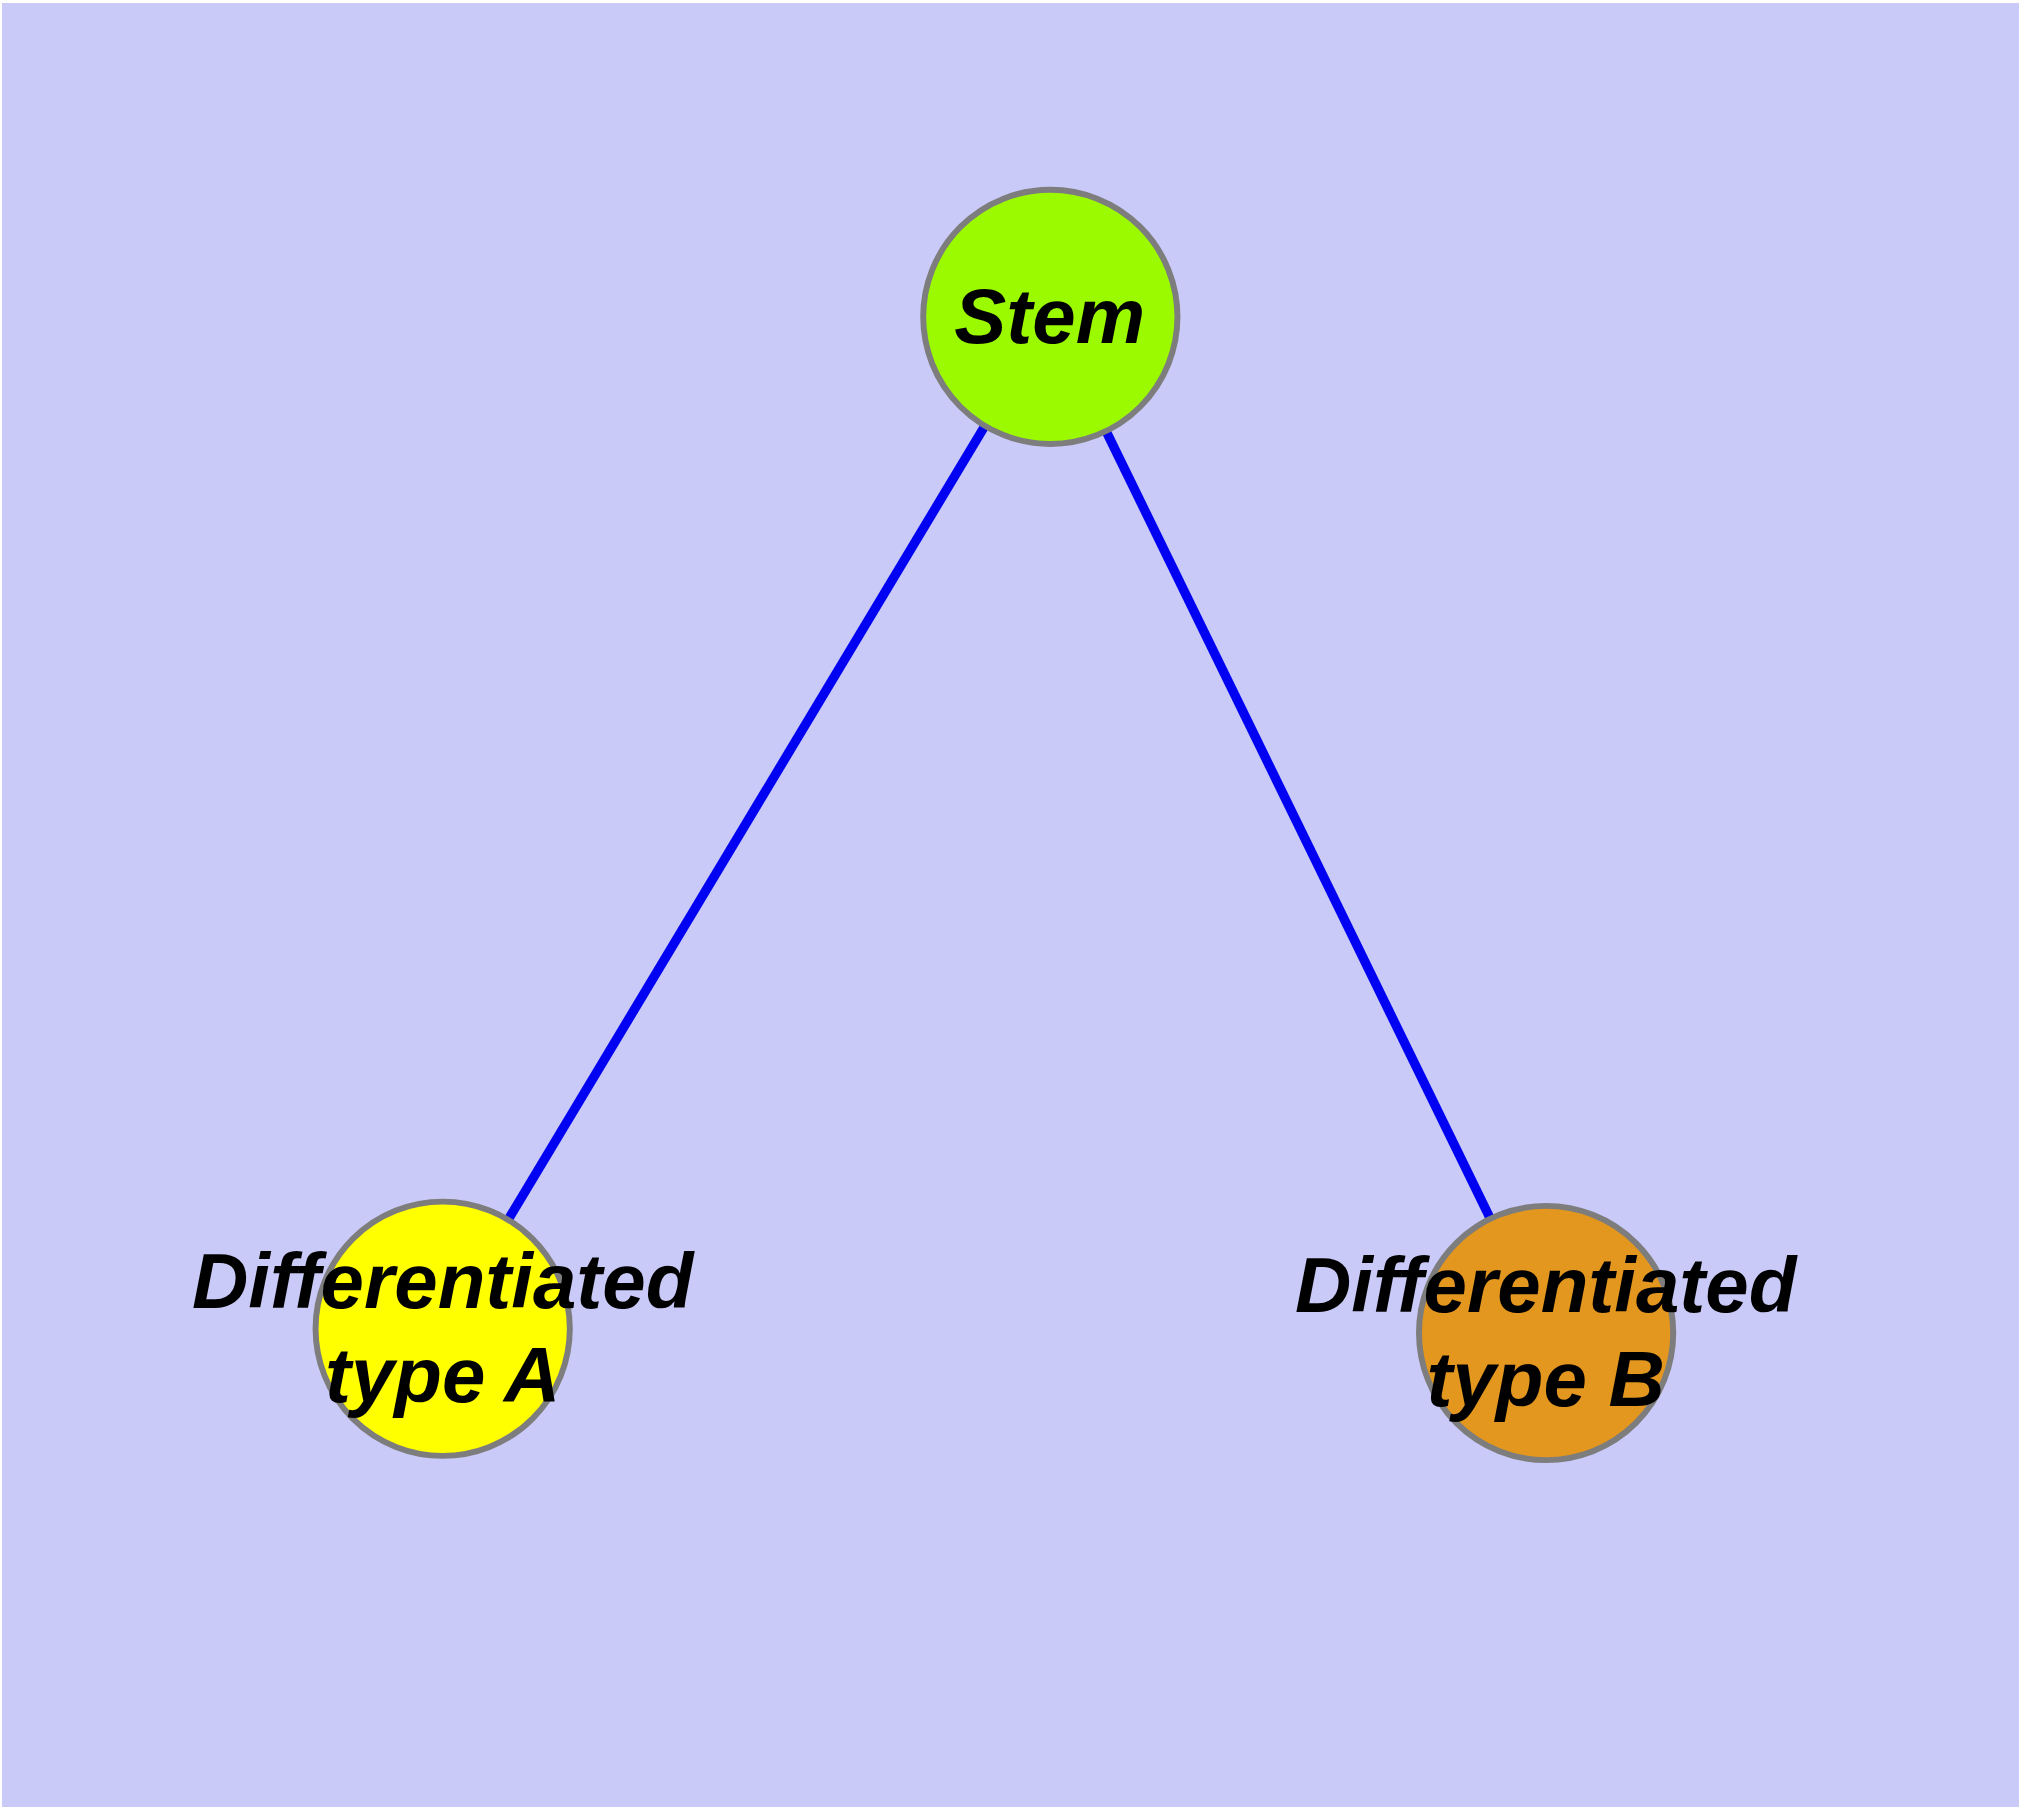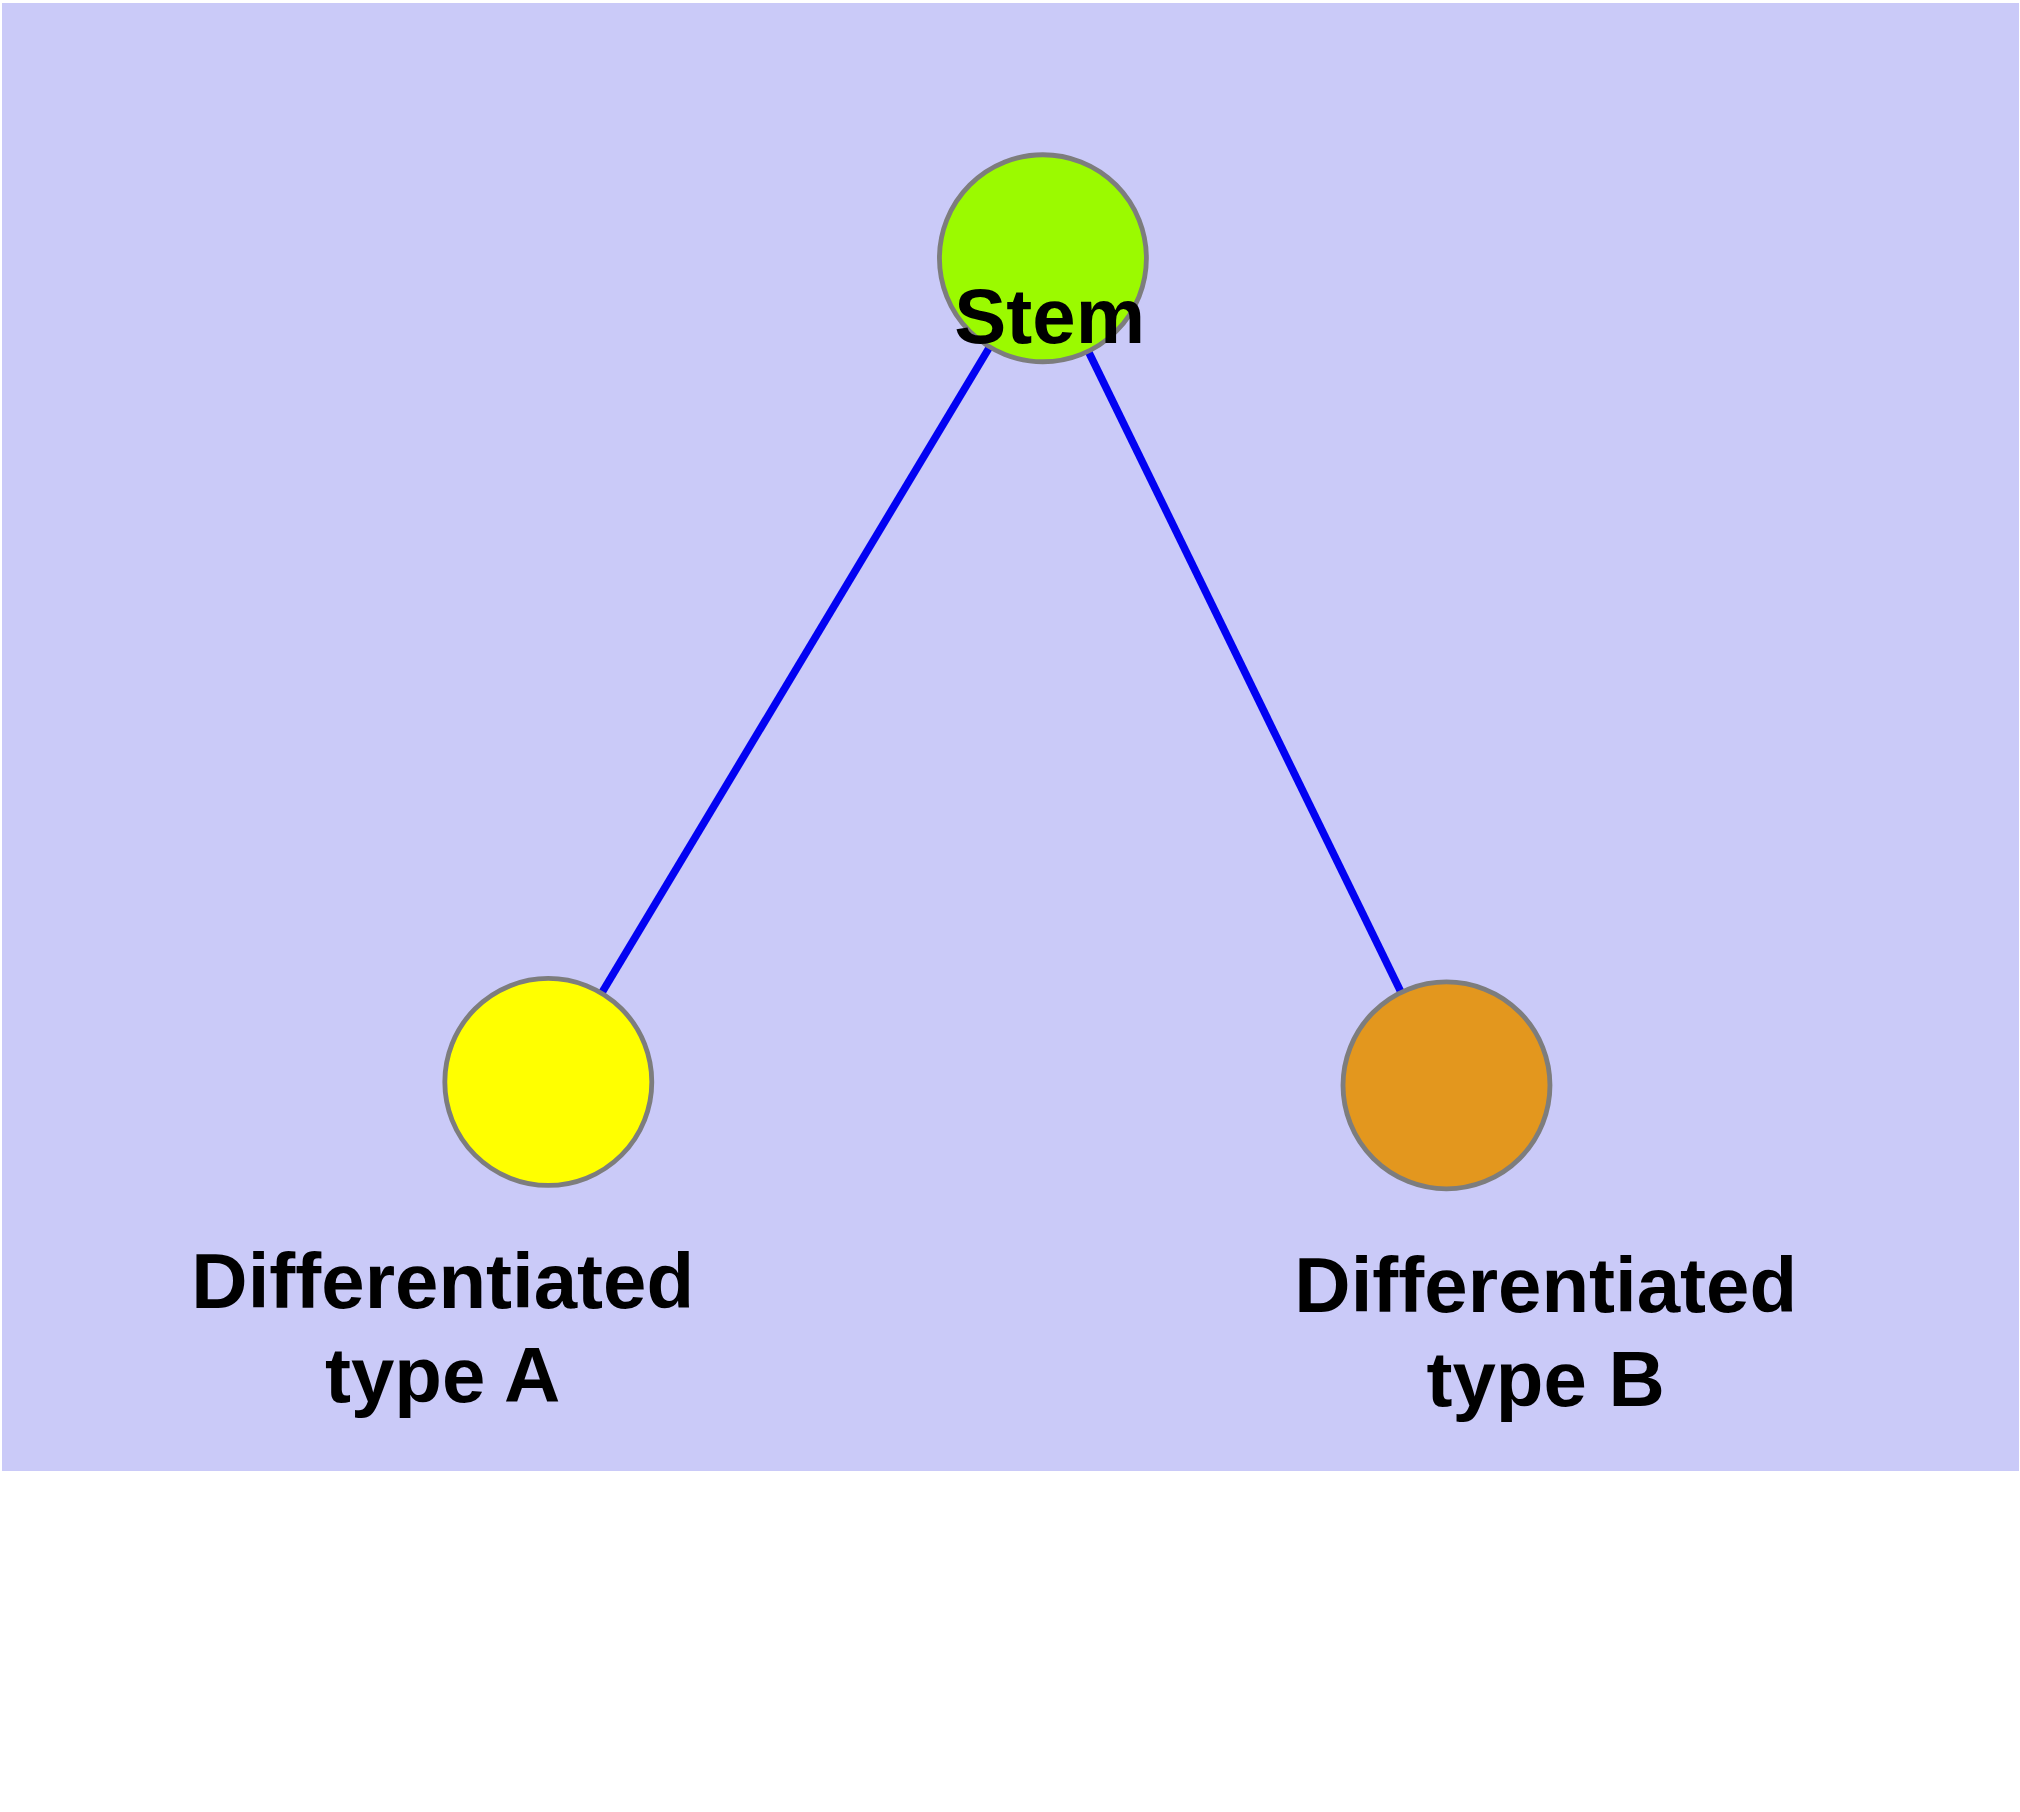--- a/index.html
+++ b/index.html
@@ -7,22 +7,23 @@
     padding: 0;
     background: #ffffff;
   }
   .frame {
     padding: 3.4px 1.7px 5.1px 1.7px;   
     width: 2017px;
   }
   .canvas {
     position: relative;
     width: 2017px;
-    height: 1468px;
+    height: 1804px;
     overflow: hidden;
+    font-style: italic;
   }
   .graph-svg {
     position: absolute;
     left: 0;
     top: 0;
     width: 100%;
     height: 100%;
     display: block;
   }
   .node-label {

